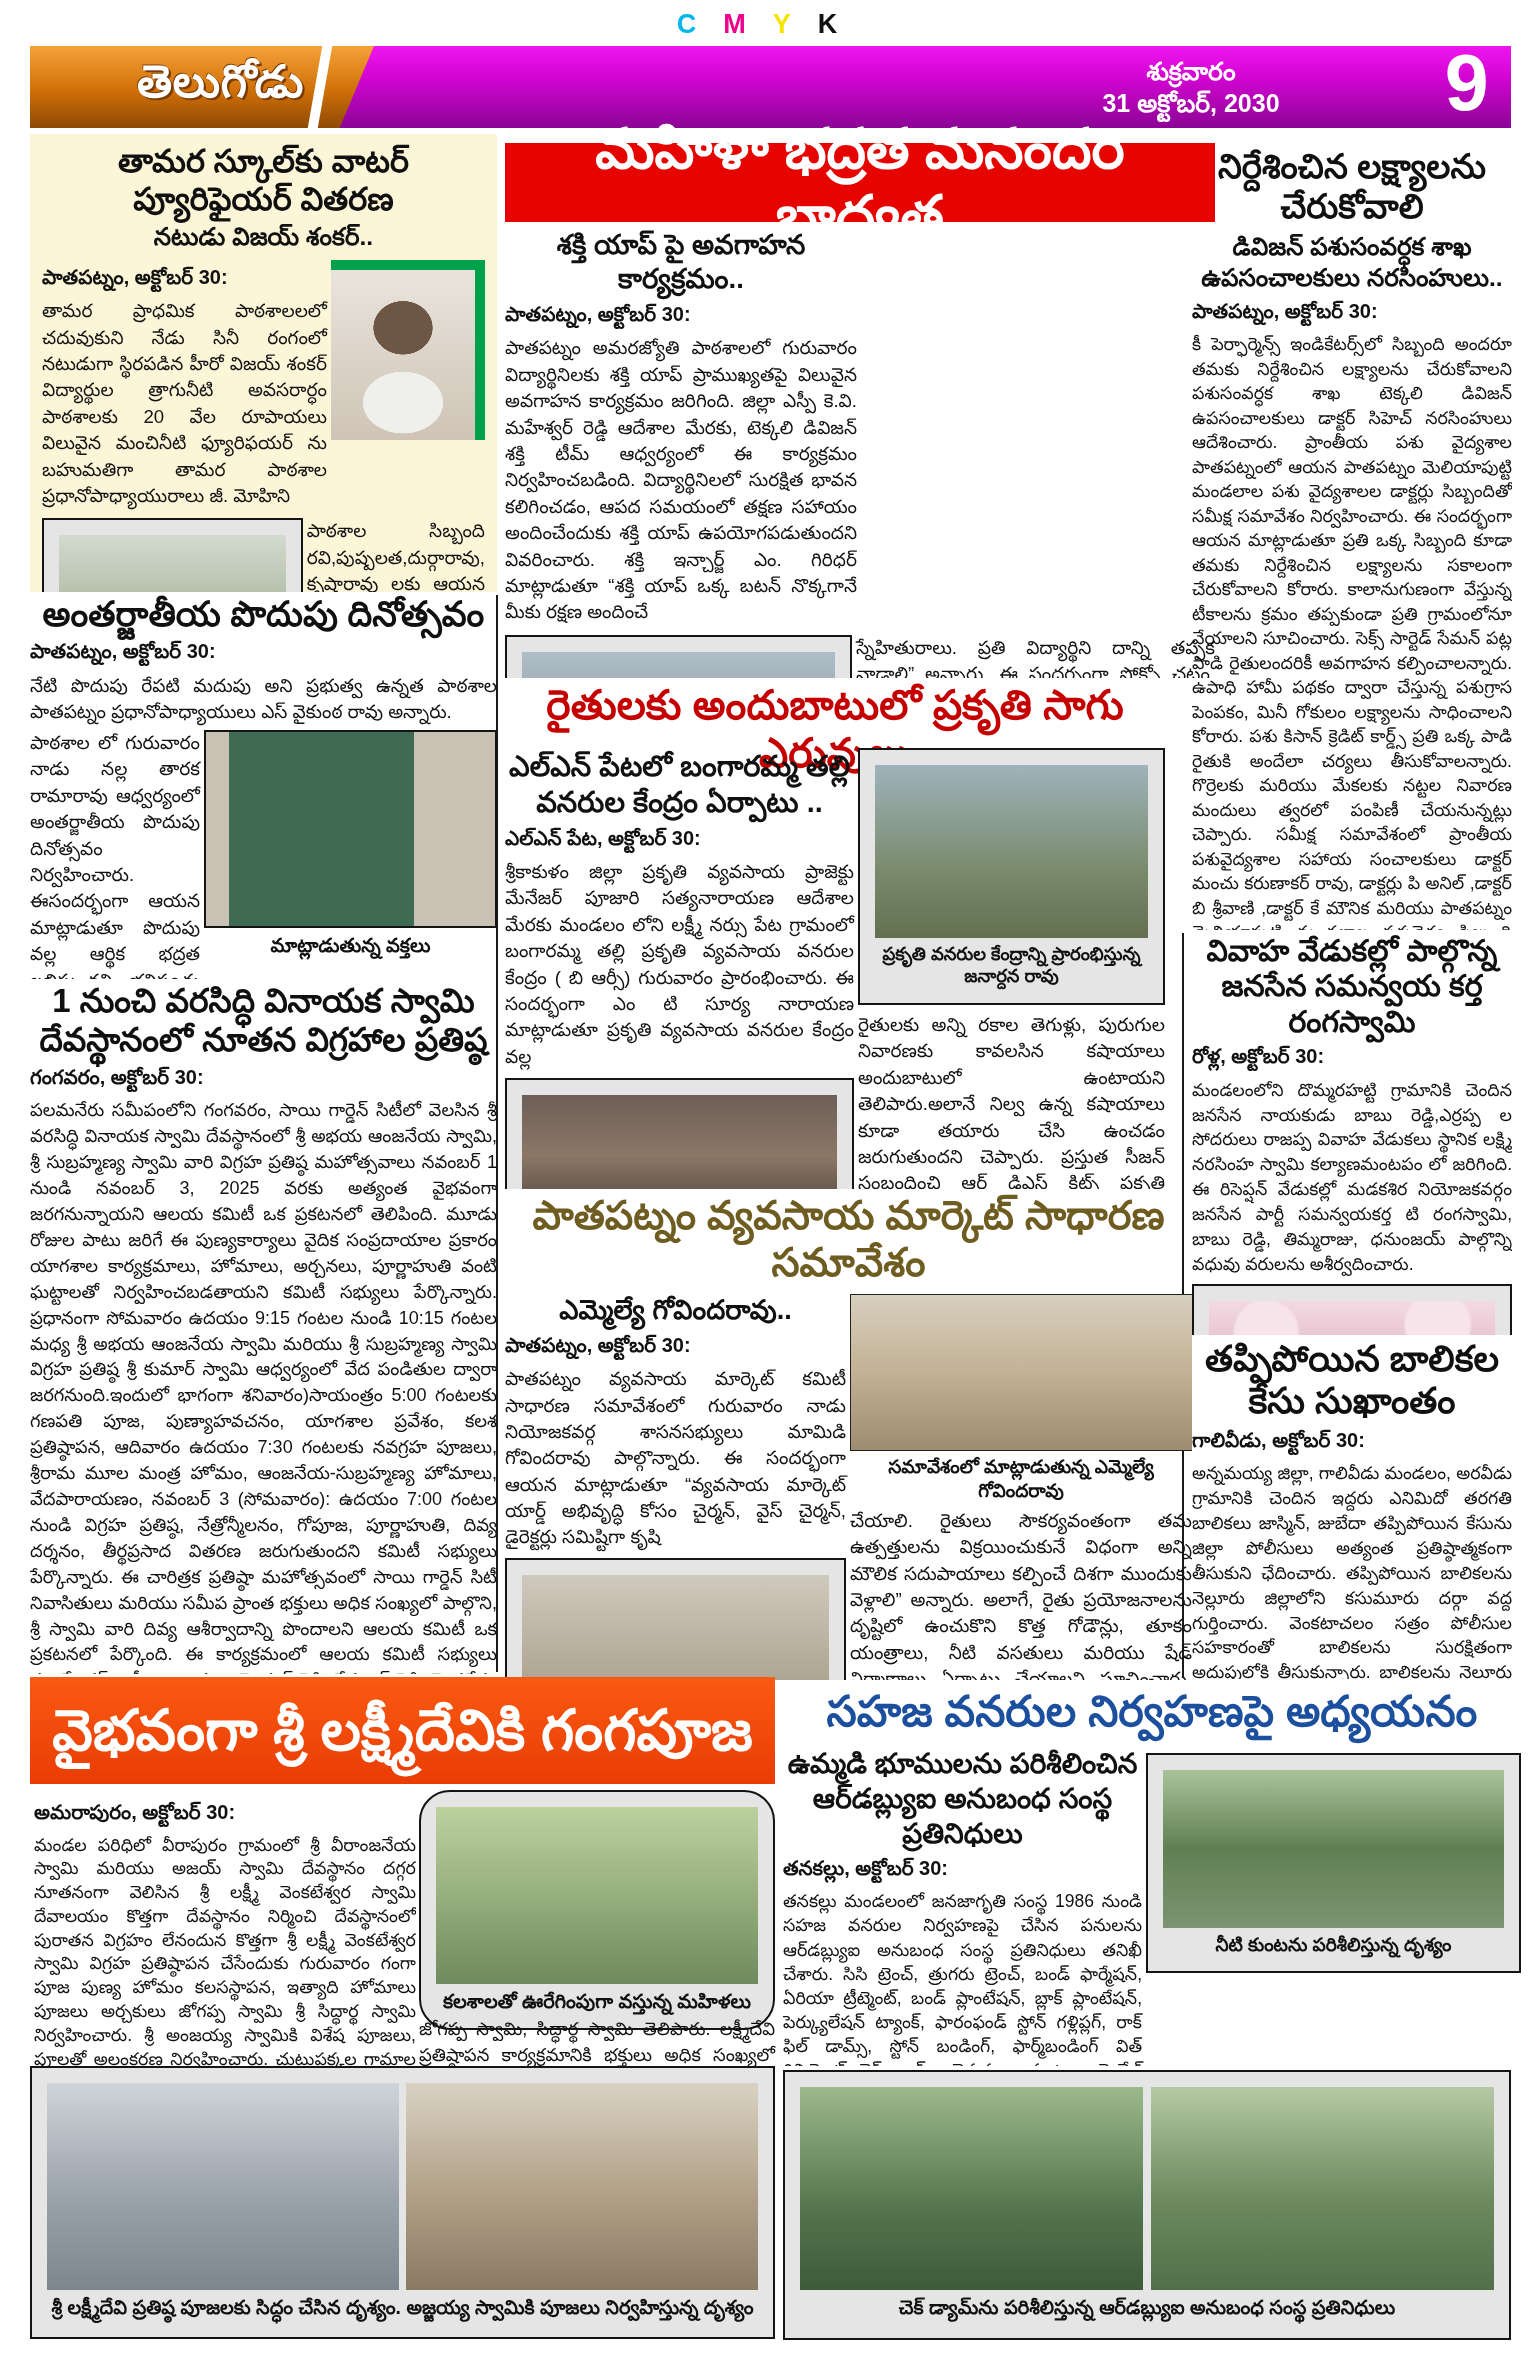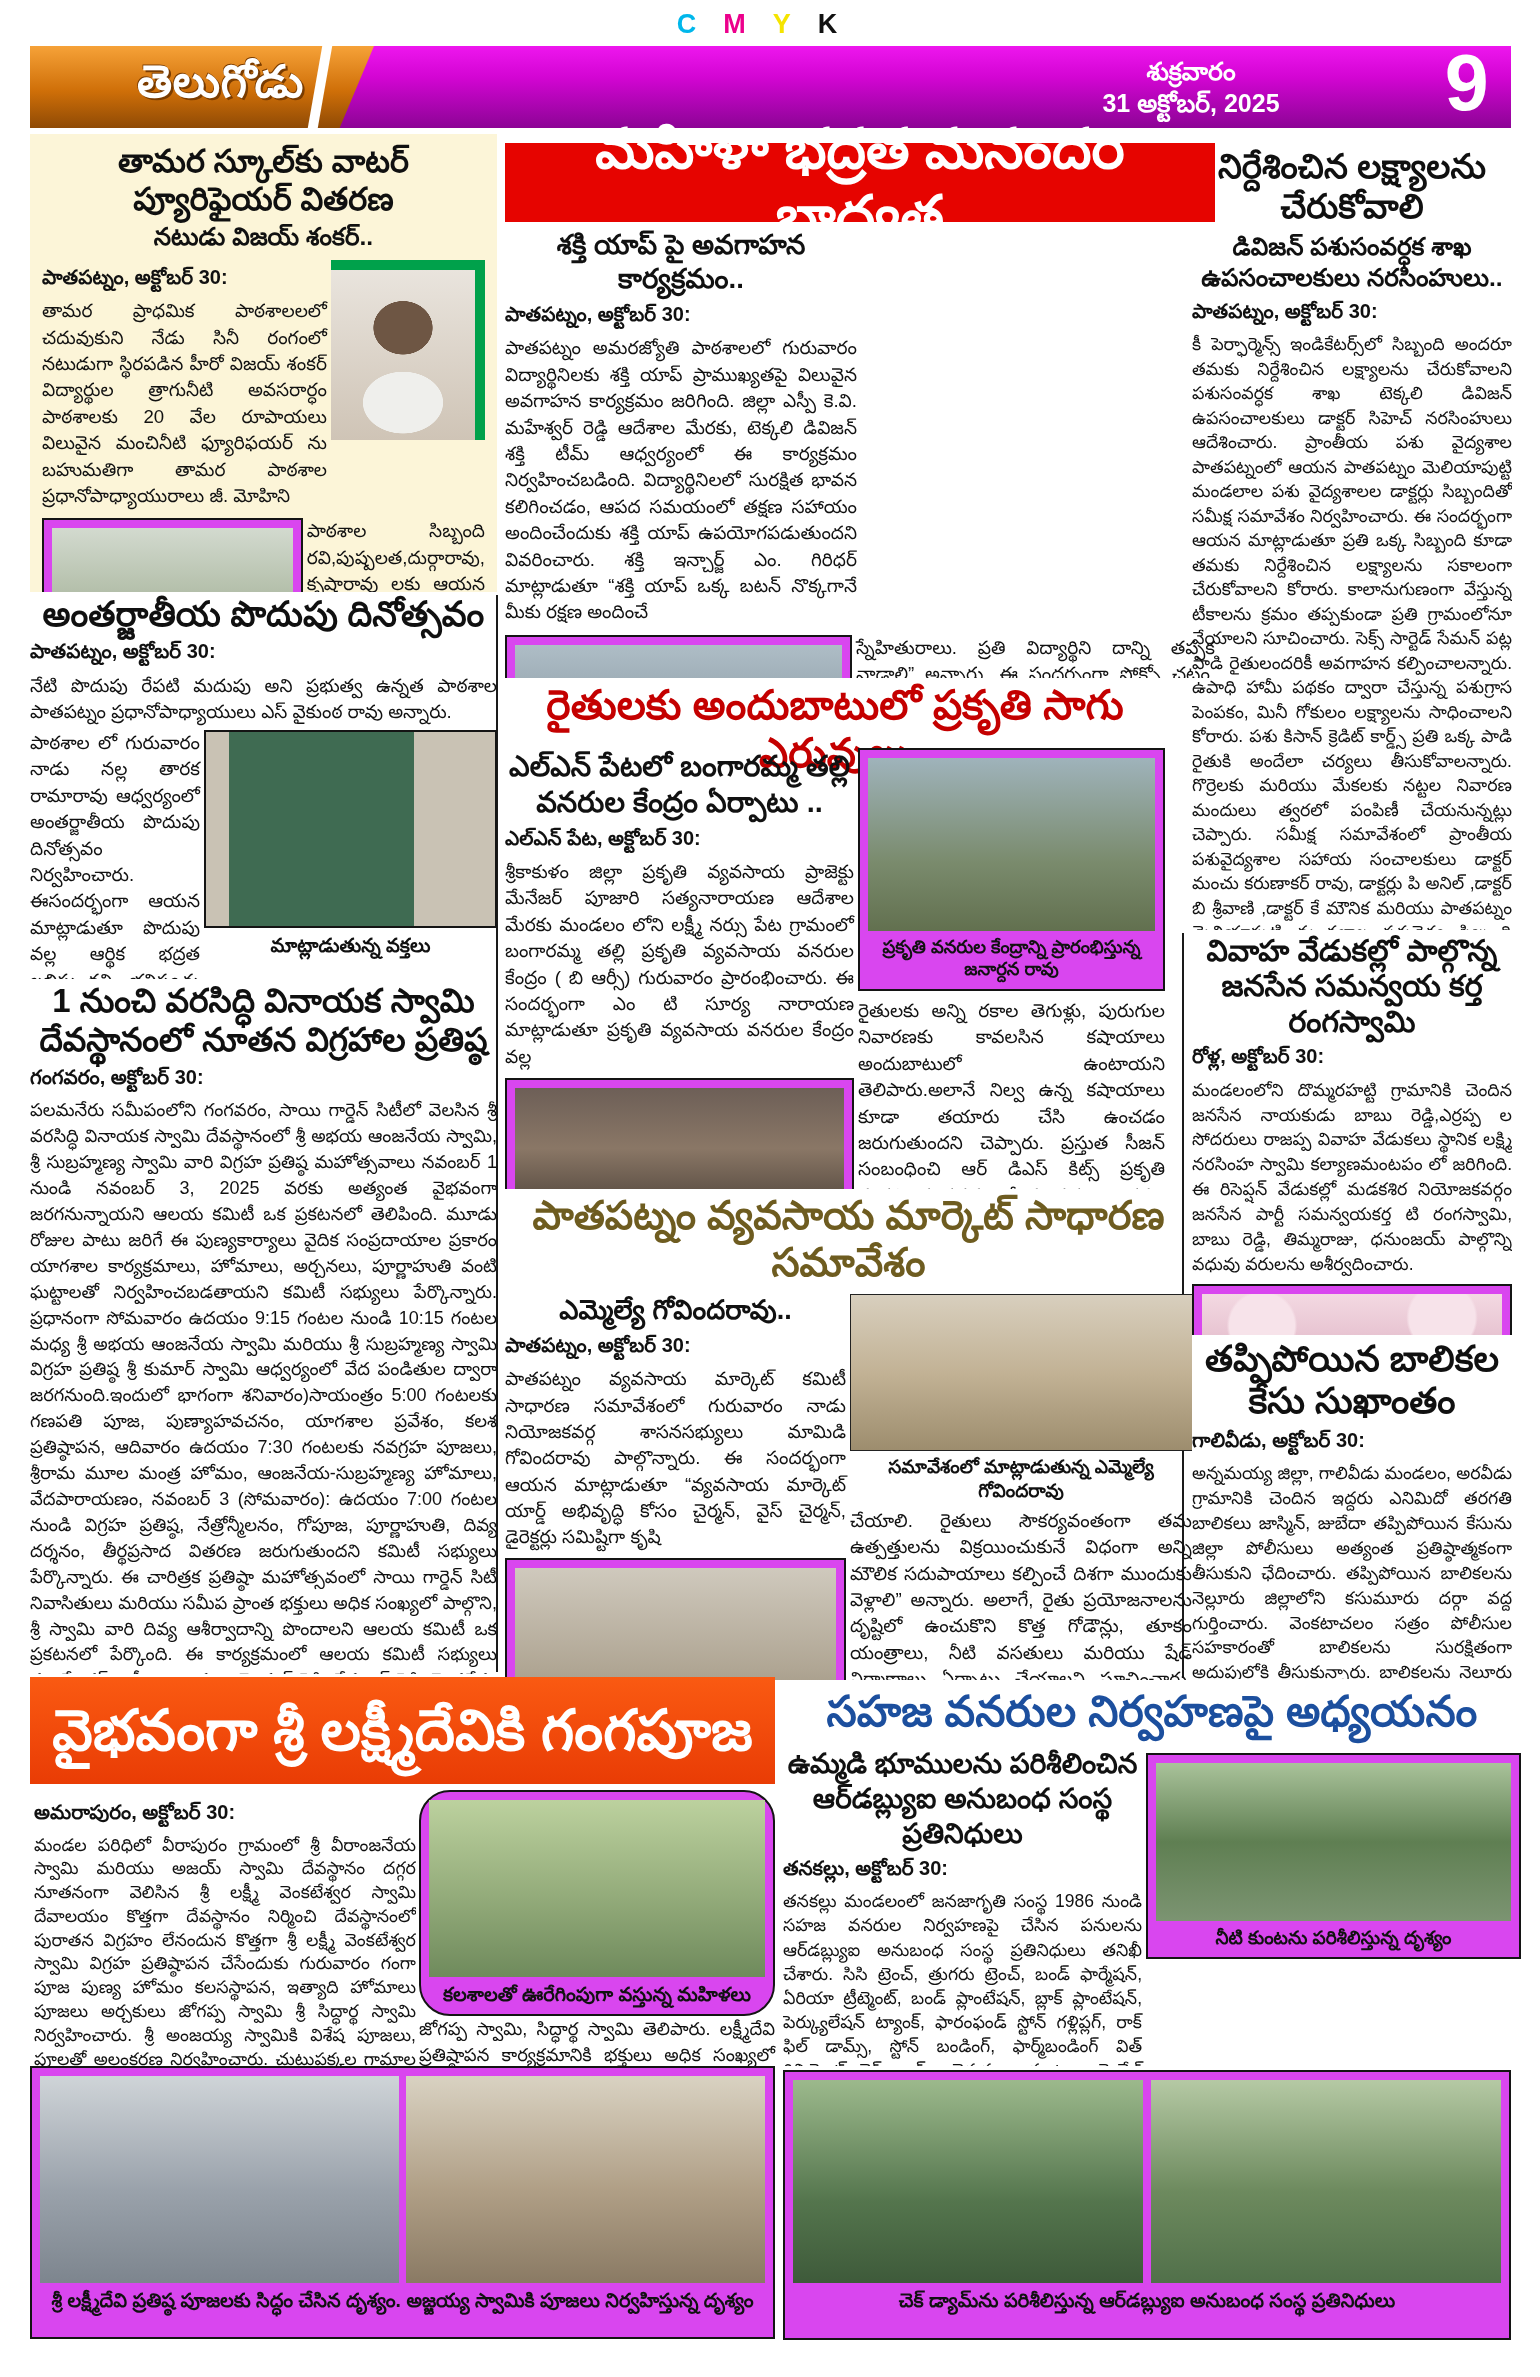--- a/index.html
+++ b/index.html
@@ -4,21 +4,21 @@
 <style>
   html,body{margin:0;padding:0;background:#e9e9e9;}
   #page{position:relative;width:1541px;height:2377px;background:#ffffff;
         font-family:"Liberation Sans",sans-serif;color:#111;overflow:hidden;margin:0 auto;}
   .abs{position:absolute;}
   .hl{font-weight:bold;text-align:center;line-height:1.18;color:#101010;}
   .sub{font-weight:bold;text-align:center;line-height:1.25;}
   .dl{font-weight:bold;text-align:left;margin:6px 0 4.5px 0;font-size:20px;}
   .body{text-align:justify;line-height:1.42;font-size:18.6px;}
   .cap{font-weight:bold;text-align:center;font-size:19.4px;line-height:1.25;padding-top:4.5px;}
-  .frame{border:2.2px solid #141414;background:#d946ef;padding:8px;box-sizing:border-box;}
+  .frame{border:2.2px solid #141414;background:#e5e5e5;padding:15px;box-sizing:border-box;}
   .photo{width:100%;display:block;}
   .cols{display:flex;gap:4px;}
   .vr{position:absolute;width:1.5px;background:#1a1a1a;}
   
   #masthead{left:30px;top:46px;width:1481px;height:82px;
             background:linear-gradient(180deg,#ee16ee 0%,#d305d3 38%,#8c0495 100%);}
   #mast-orange{position:absolute;left:0;top:0;width:307px;height:82px;
                background:linear-gradient(180deg,#f6a238 0%,#cf6f08 55%,#8f4a05 100%);
                clip-path:polygon(0 0,100% 0,90% 100%,0 100%);
                display:flex;align-items:center;justify-content:center;padding-left:37px;}
@@ -125,21 +125,21 @@
       <circle cx="23" cy="23" r="10"></circle>
     </svg>
 
   <header id="masthead" class="abs">
     <div id="mast-orange">
       <span id="mast-title">తెలుగోడు</span>
     </div>
     <div id="mast-slash"></div>
     <div id="mast-day">
       <div>శుక్రవారం</div>
-      <div>31 అక్టోబర్, 2025</div>
+      <div>31 అక్టోబర్, 2030</div>
     </div>
     <div id="mast-page">9</div>
   </header>
 
   <div class="vr" style="left:496px;top:595px;height:1077px"></div>
   <div class="vr" style="left:1182px;top:933px;height:745px"></div>
 
   <section id="art-water" class="abs">
     <div class="hl">తామర స్కూల్‌కు వాటర్ ప్యూరిఫైయర్ వితరణ</div>
     <div class="sub">నటుడు విజయ్ శంకర్..</div>

